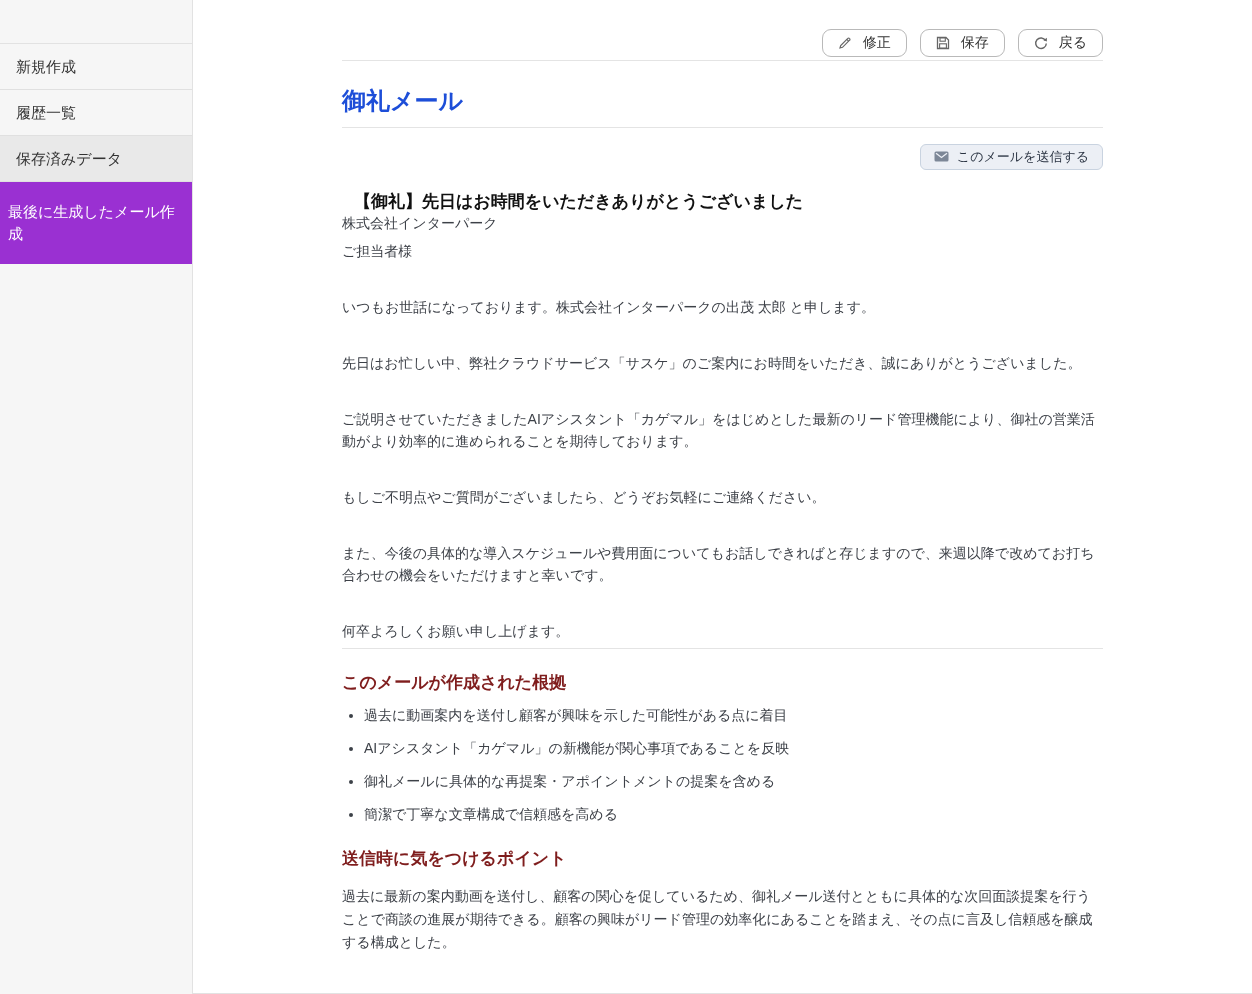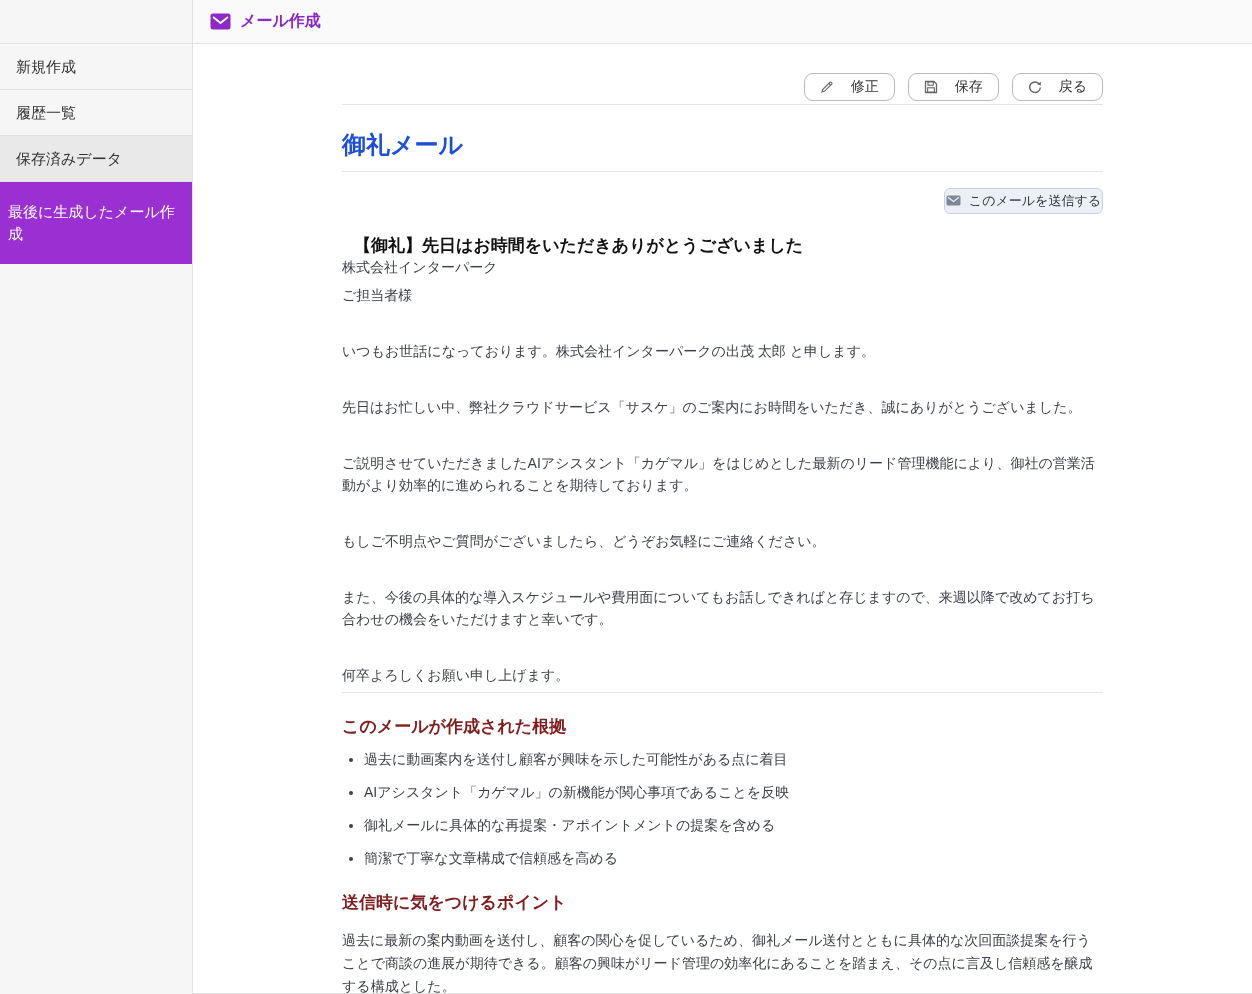--- a/index.html
+++ b/index.html
@@ -53,38 +53,38 @@
   }
   .container { width: 761px; margin: 0 auto; }
 
   
   .toolbar {
     margin-top: 29px; padding-bottom: 3px;
     display: flex; justify-content: flex-end; gap: 13px;
     border-bottom: 1px solid #e4e4e4;
   }
   .btn {
-    display: inline-flex; align-items: center; gap: 17px;
+    display: inline-flex; align-items: center; gap: 11px;
     height: 28px; padding: 0 15px;
     background: #fff; border: 1px solid #b9b9b9; border-radius: 9px;
     font-size: 14px; color: #333;
     font-family: inherit; cursor: pointer;
   }
   .btn svg { display: block; }
 
   h1.doc-title {
     margin: 27px 0 0; font-size: 24px; font-weight: 700; color: #1d4ed8;
     line-height: 26px;
   }
   hr.rule { border: none; border-top: 1px solid #e4e4e4; margin: 13px 0 0; }
 
   .send-row { margin-top: 16px; display: flex; justify-content: flex-end; }
   .send-btn {
     display: inline-flex; align-items: center; gap: 8px;
-    padding: 5px 1px; height: 26px;
+    padding: 5px 13px; height: 26px;
     background: #eceff5; border: 1px solid #c9d3e0; border-radius: 6px;
     font-size: 13px; color: #2a3342;
     font-family: inherit; cursor: pointer;
   }
 
   h2.subject {
     margin: 21px 12px 0; font-size: 17px; font-weight: 700; color: #111;
     line-height: 21px;
   }
 
@@ -117,29 +117,20 @@
     <nav>
       <div class="nav-item">新規作成</div>
       <div class="nav-item">履歴一覧</div>
       <div class="nav-item muted">保存済みデータ</div>
       <div class="nav-item active">最後に生成したメール作成</div>
     </nav>
   </aside>
 
   <div class="main">
 
-    <header class="topbar">
-      <span class="mail-badge">
-        <svg width="21" height="17" viewBox="0 0 21 17">
-          <rect x="0.5" y="0.5" width="20" height="16" rx="2.5" fill="#8e28c9"></rect>
-          <polyline points="3,4 10.5,10 18,4" fill="none" stroke="#ffffff" stroke-width="1.8"></polyline>
-        </svg>
-      </span>
-      <span class="topbar-title">メール作成</span>
-    </header>
 
     <div class="page">
       <div class="container">
 
         <div class="toolbar">
           <button class="btn">
             <span>
               <svg width="14" height="14" viewBox="0 0 14 14">
                 <path d="M2 12 L2.7 9.5 L9.8 2.4 A1.1 1.1 0 0 1 11.4 2.4 L11.6 2.6 A1.1 1.1 0 0 1 11.6 4.2 L4.5 11.3 Z" fill="none" stroke="#666" stroke-width="1.2"></path>
                 <line x1="8.8" y1="3.4" x2="10.6" y2="5.2" stroke="#666" stroke-width="1.2"></line>

